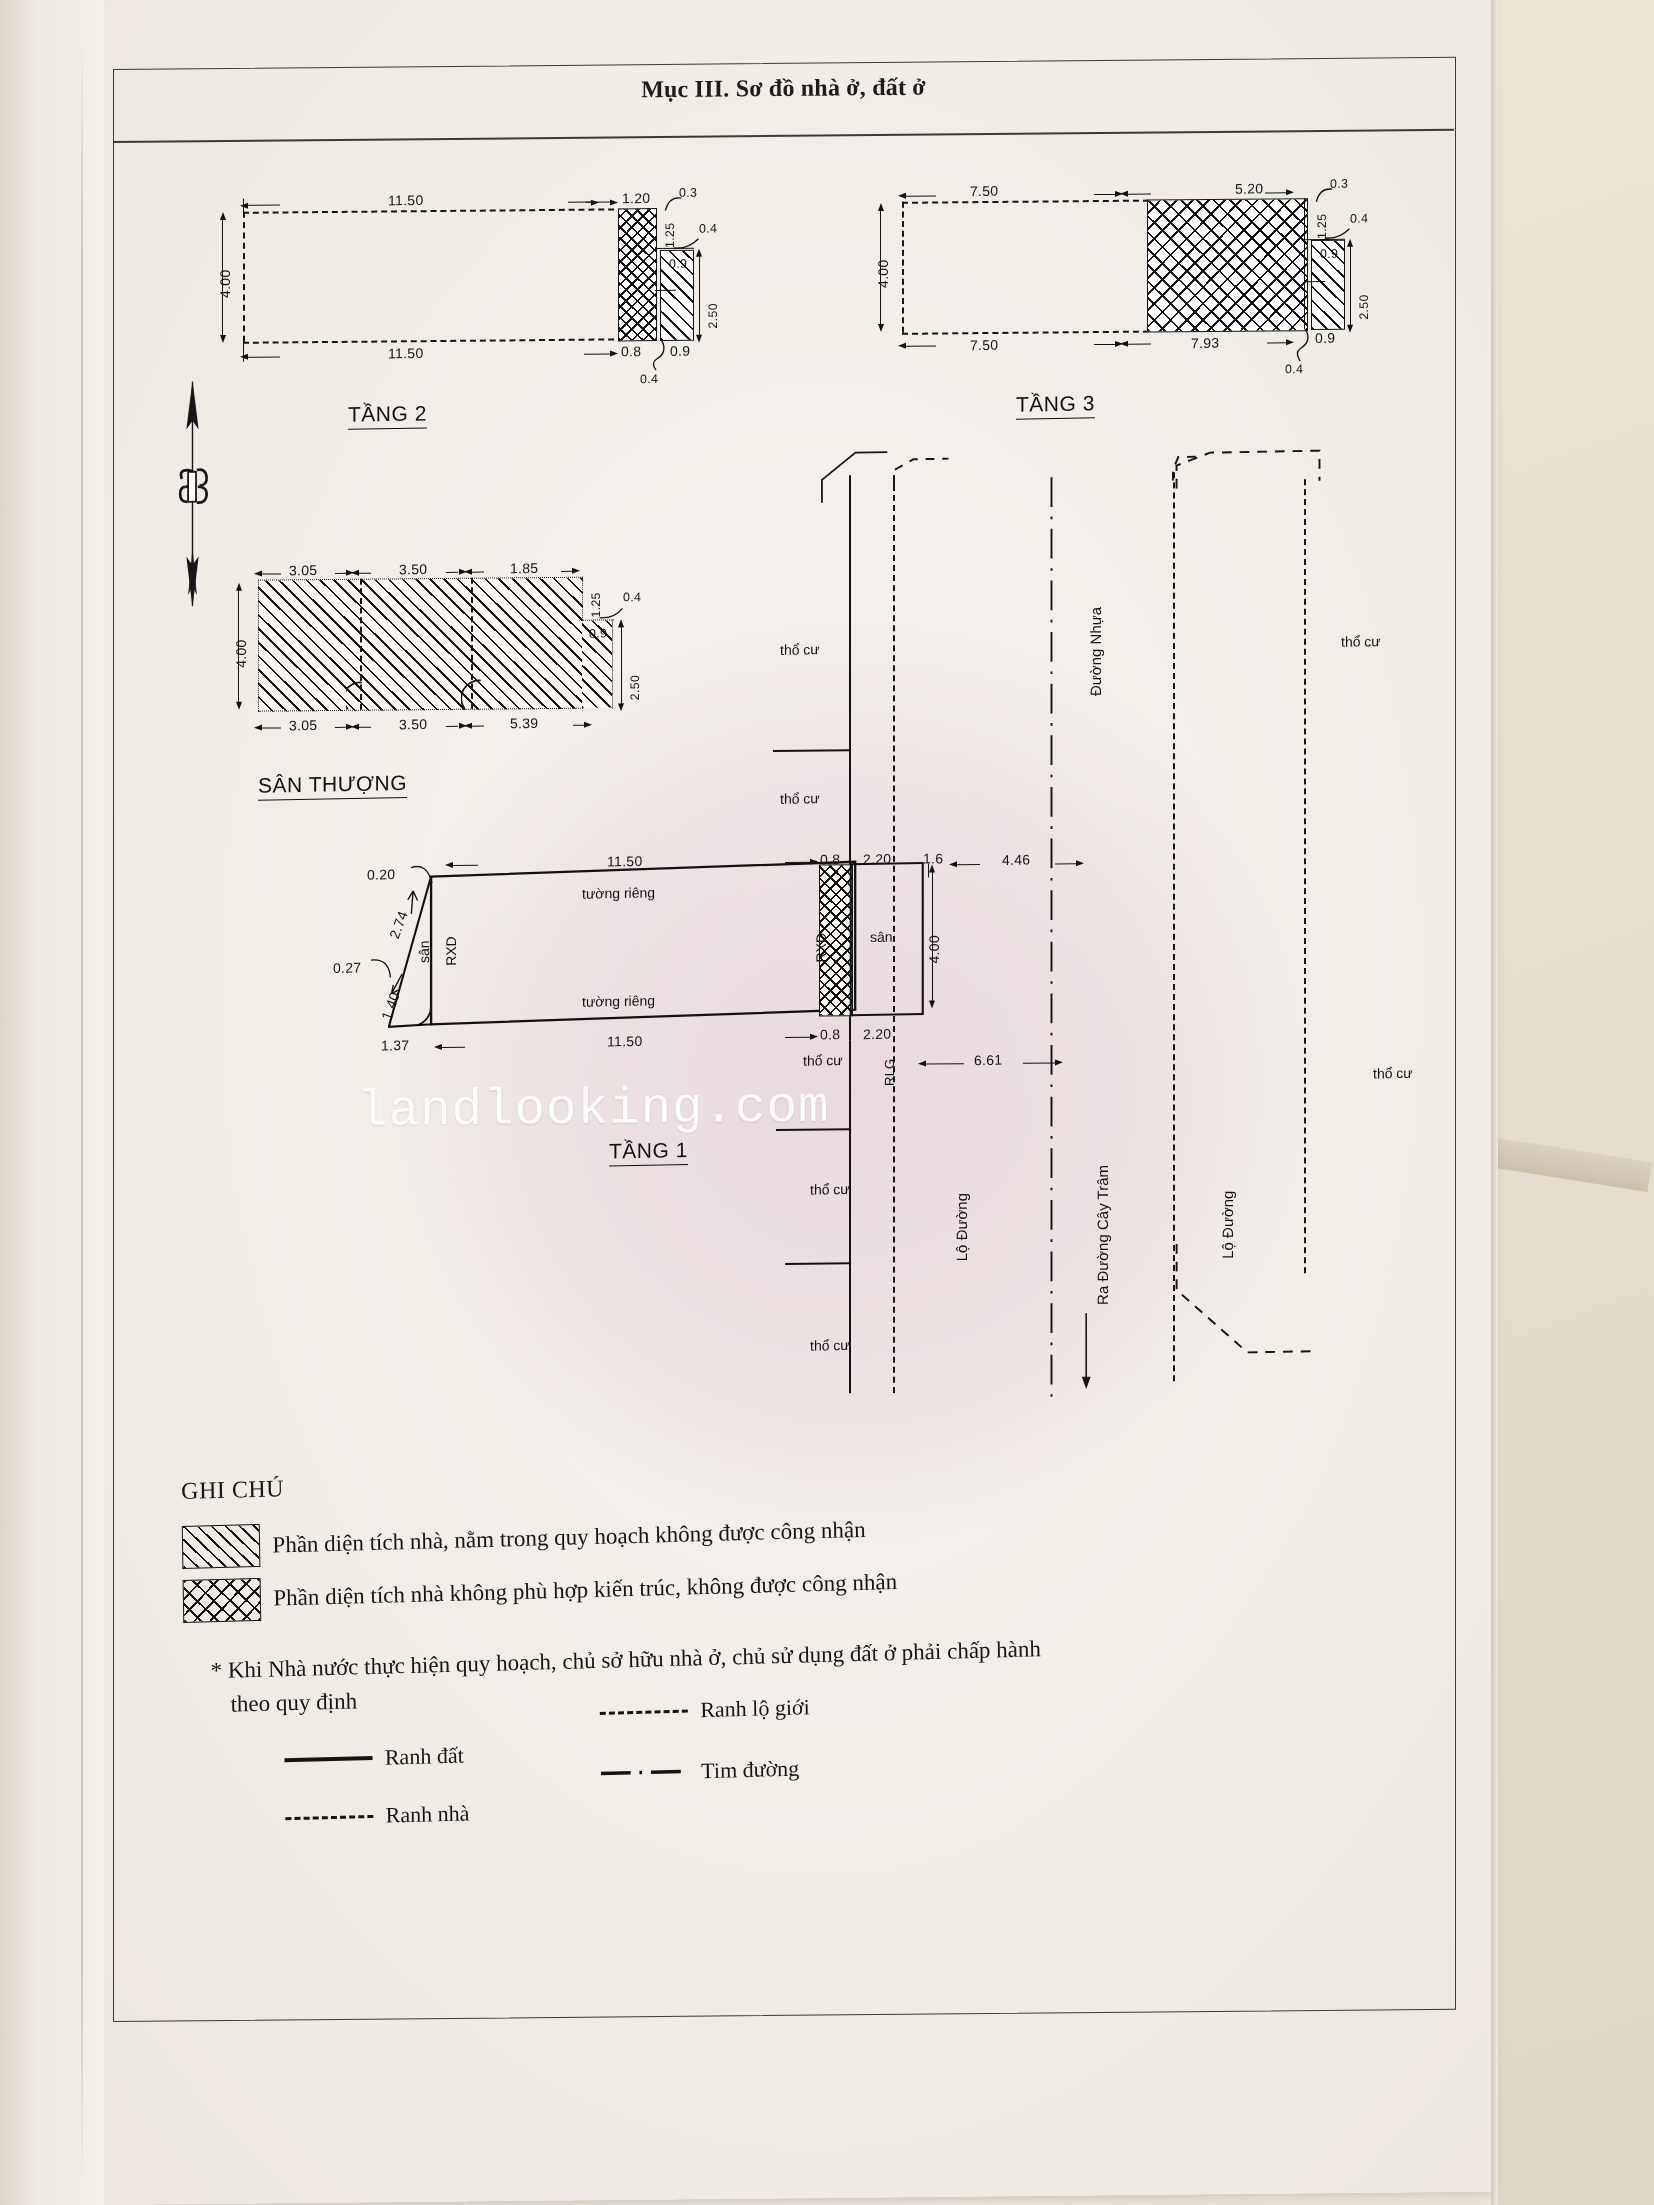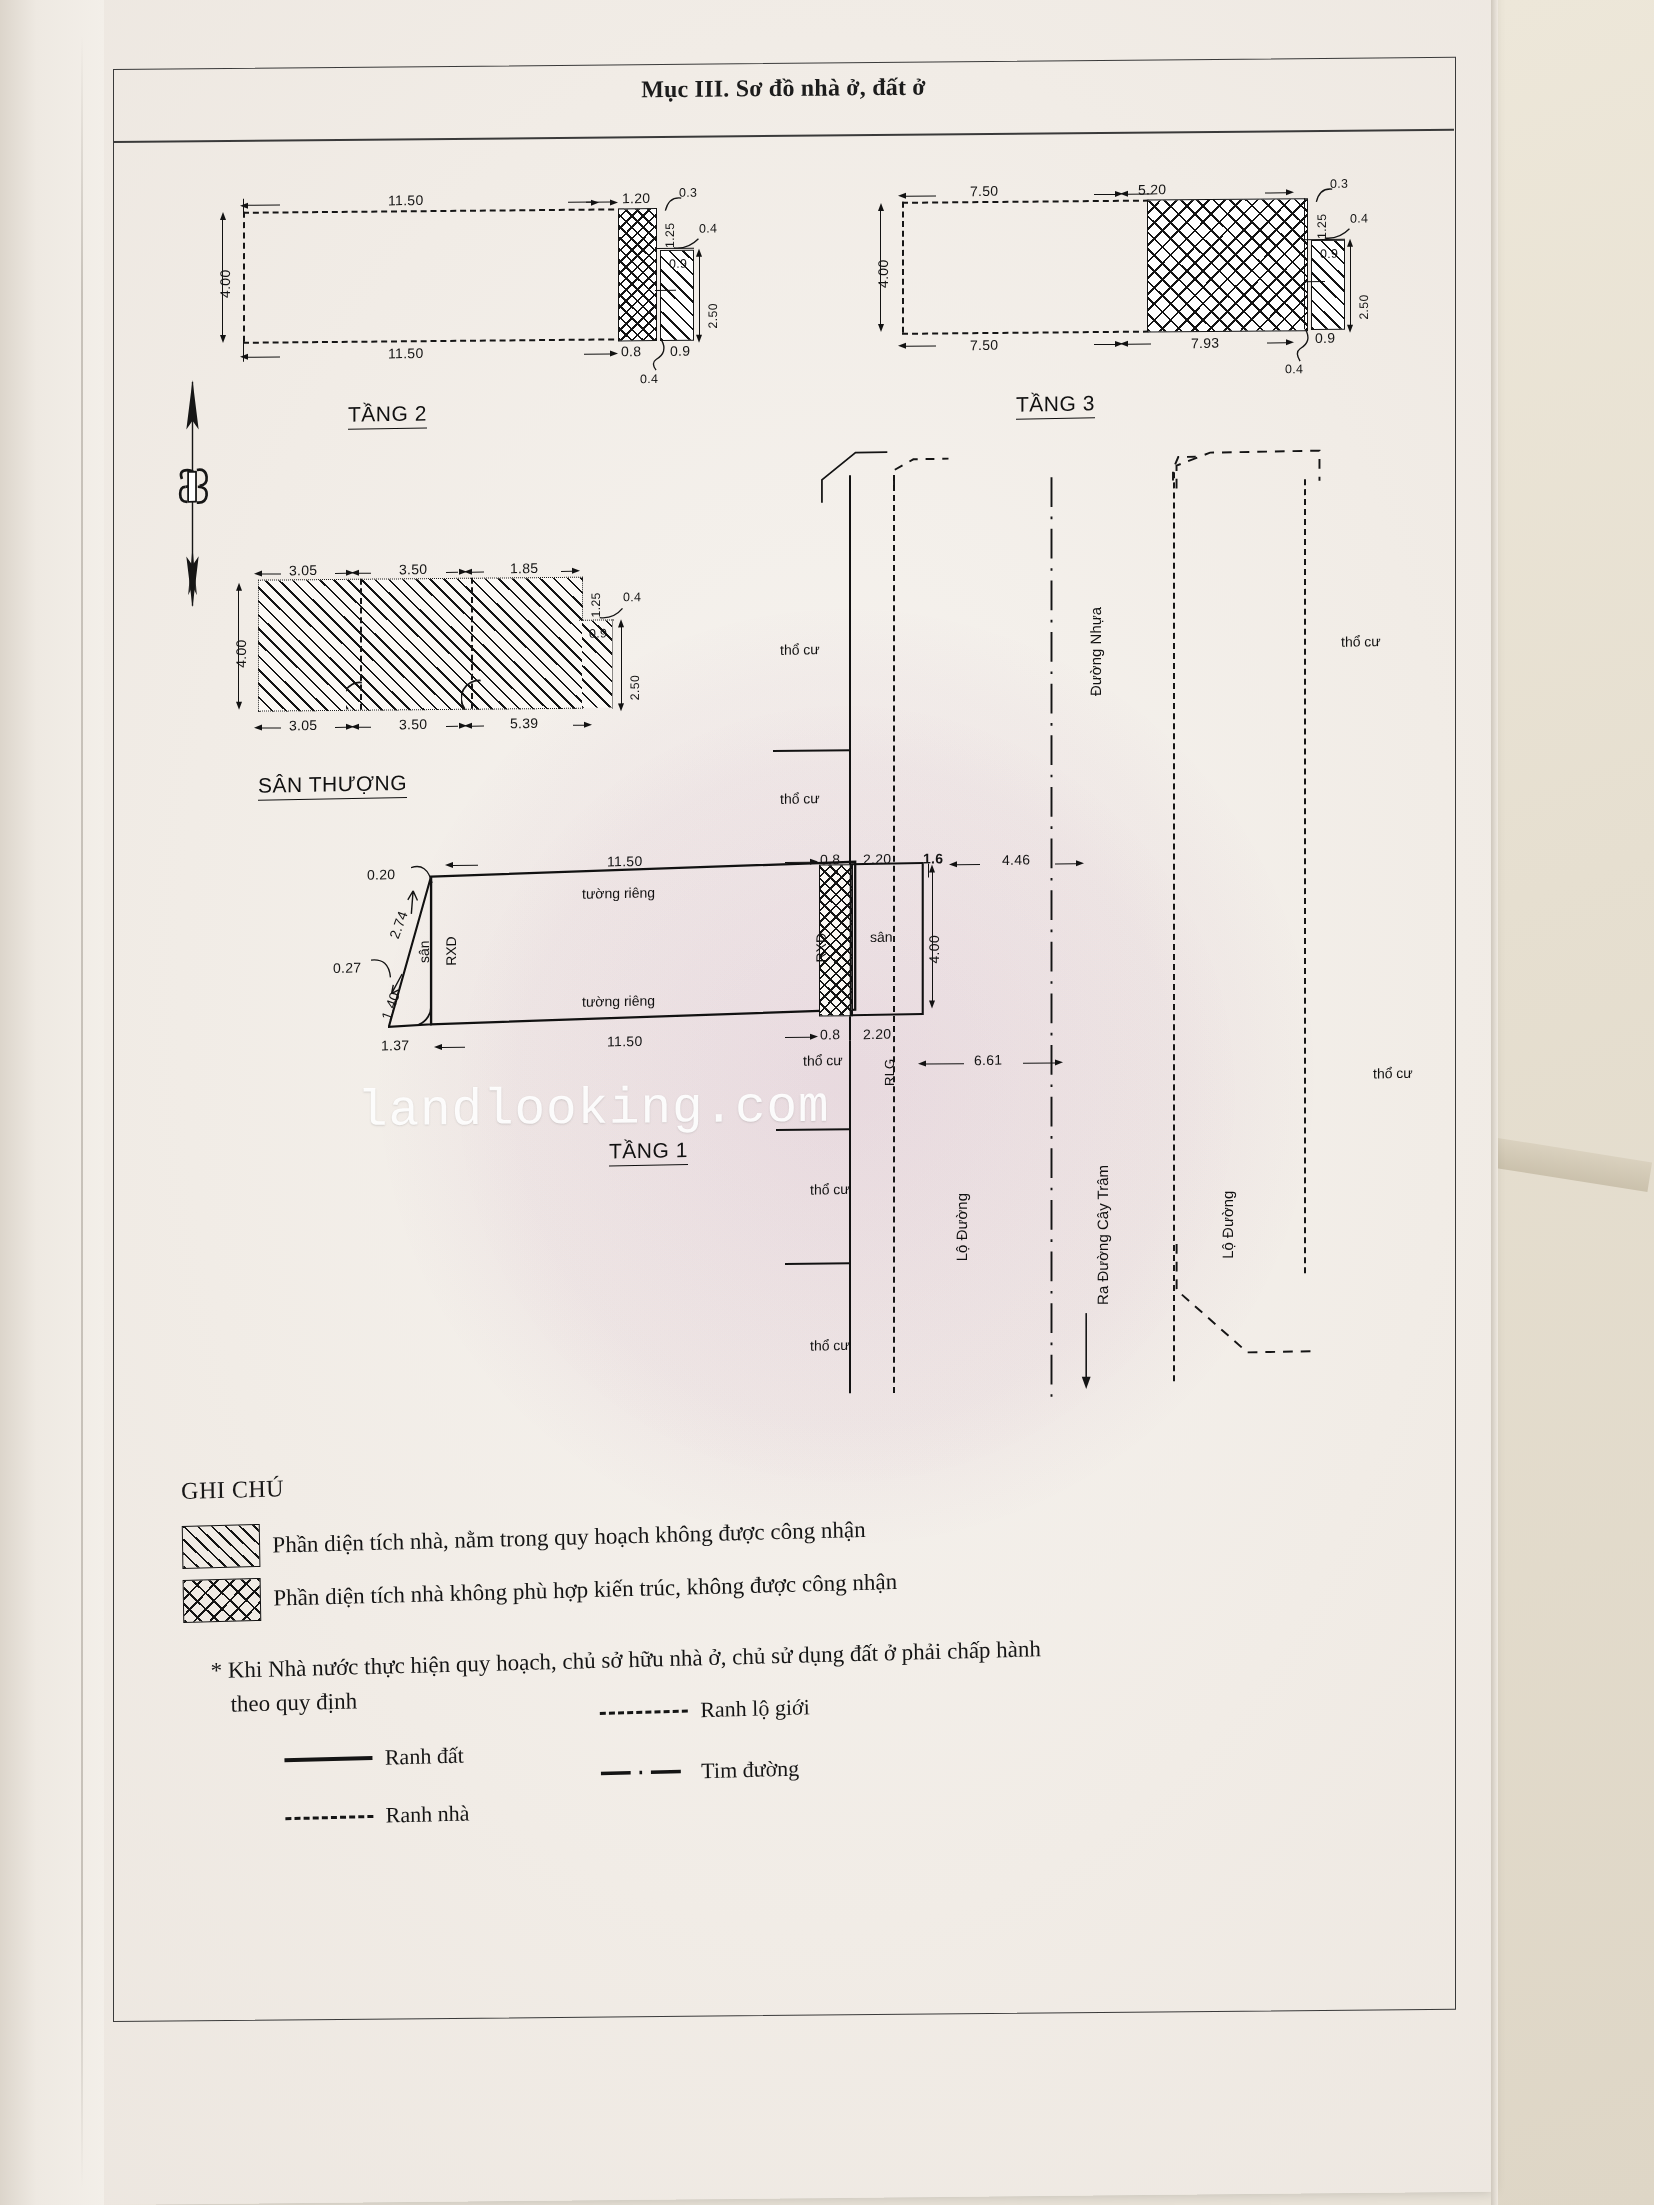--- a/index.html
+++ b/index.html
@@ -241,21 +241,21 @@
   <div class="solid" style="left:1304px;top:293px;width:21px;height:1.4px;"></div>
   <div class="solid" style="left:1304px;top:210px;width:1.4px;height:131px;"></div>
 
   <div class="arr l" style="left:898px;top:201px;"></div>
   <div class="solid" style="left:906px;top:204px;width:30px;height:1.4px;"></div>
   <span class="dim lyr" style="left:970px;top:192px;">7.50</span>
   <div class="arr r" style="left:1115px;top:201px;"></div>
   <div class="solid" style="left:1094px;top:204px;width:21px;height:1.4px;"></div>
   <div class="arr l" style="left:1120px;top:201px;"></div>
   <div class="solid" style="left:1128px;top:204px;width:23px;height:1.4px;"></div>
-  <span class="dim lyr" style="left:1138px;top:192px;">5.20</span>
+  <span class="dim lyr" style="left:1235px;top:192px;">5.20</span>
   <div class="arr r" style="left:1286px;top:201px;"></div>
   <div class="solid" style="left:1265px;top:204px;width:21px;height:1.4px;"></div>
   <span class="dim lyr s" style="left:1330px;top:189px;">0.3</span>
   <svg class="lyr" style="left:1304px;top:198px;" width="30" height="19.4" viewBox="0 0 34 22">
       <path d="M32 4 q-14 -2 -18 14" stroke="#141414" fill="none" stroke-width="1.5"></path>
     </svg>
 
   <div class="solid" style="left:880px;top:217px;width:1.4px;height:116px;"></div>
   <div class="arr u" style="left:878px;top:211px;"></div>
   <div class="arr d" style="left:878px;top:332px;"></div>
@@ -461,21 +461,21 @@
   <div class="arr r" style="left:810px;top:866px;"></div>
   <div class="solid" style="left:785px;top:869px;width:25px;height:1.4px;"></div>
   <span class="dim lyr" style="left:820px;top:859px;">0.8</span>
   <span class="dim lyr" style="left:863px;top:859px;">2.20</span>
 
   <div class="arr r" style="left:810px;top:1041px;"></div>
   <div class="solid" style="left:785px;top:1044px;width:25px;height:1.4px;"></div>
   <span class="dim lyr" style="left:820px;top:1034px;">0.8</span>
   <span class="dim lyr" style="left:863px;top:1034px;">2.20</span>
 
-  <span class="dim lyr" style="left:923px;top:859px;font-weight:bold;">1.6</span>
+  <span class="dim lyr" style="left:923px;top:859px;">1.6</span>
   <div class="solid" style="left:928px;top:872px;width:1.4px;height:14px;"></div>
 
   <div class="arr l" style="left:949px;top:870px;"></div>
   <div class="solid" style="left:957px;top:873px;width:23px;height:1.4px;"></div>
   <span class="dim lyr" style="left:1002px;top:861px;">4.46</span>
   <div class="arr r" style="left:1076px;top:870px;"></div>
   <div class="solid" style="left:1055px;top:873px;width:21px;height:1.4px;"></div>
 
   <div class="solid" style="left:932px;top:879px;width:1.4px;height:134px;"></div>
   <div class="arr u" style="left:929px;top:873px;"></div>

